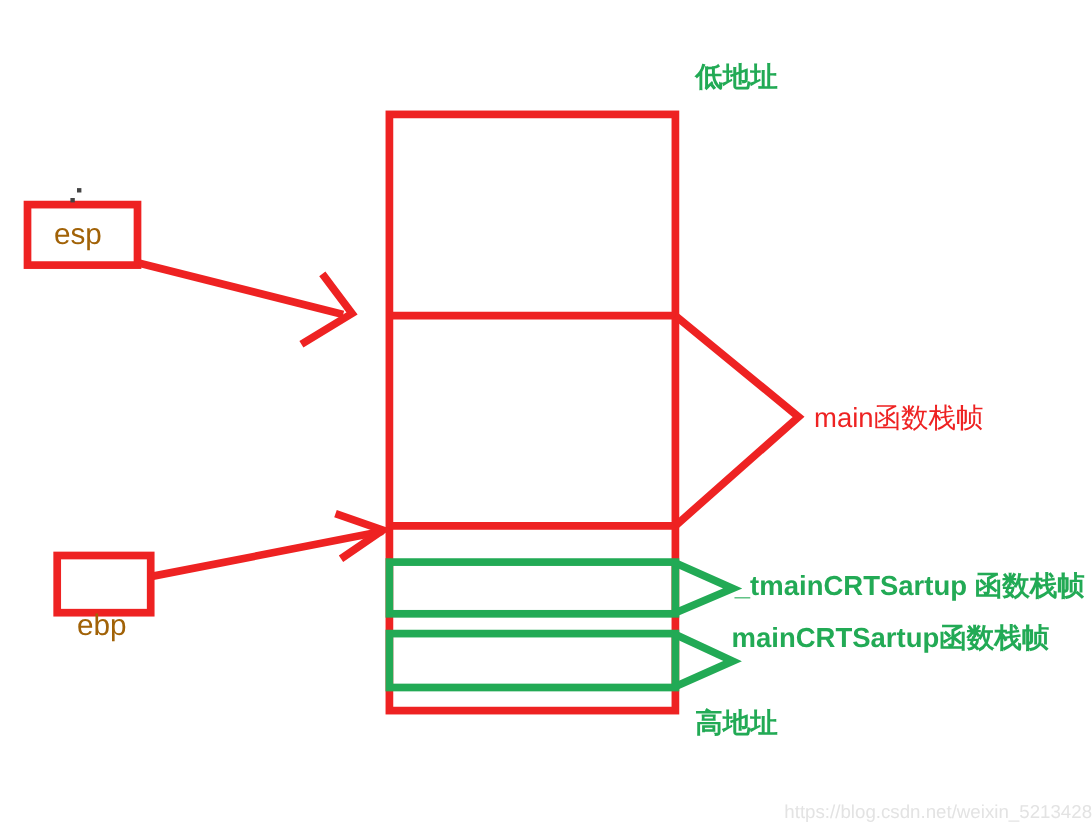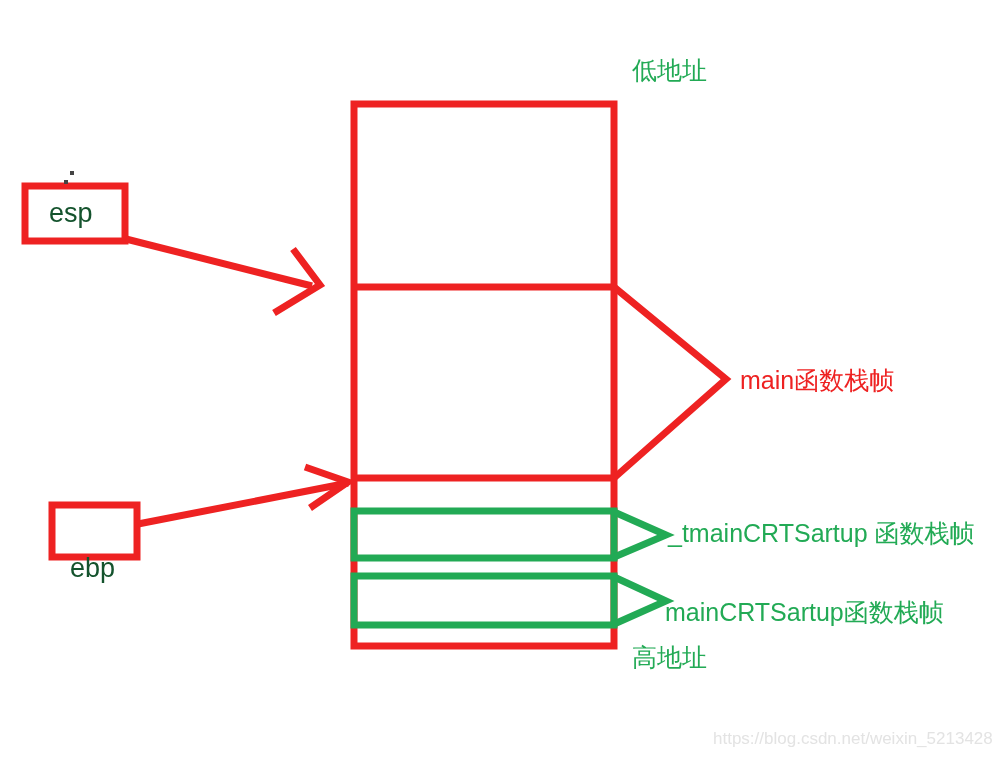--- a/index.html
+++ b/index.html
@@ -25,37 +25,38 @@
     height: 758px;
   }
   .lbl {
     position: absolute;
     white-space: nowrap;
     line-height: 1;
   }
   .lbl-green {
     color: #22aa55;
     font-size: 25px;
+    font-weight: bold;
   }
   .lbl-red {
     color: #ee2222;
     font-size: 25px;
   }
   .reg-label {
     position: absolute;
-    color: #14532d;
+    color: #a16207;
     font-size: 27px;
     white-space: nowrap;
     line-height: 1;
   }
   #low-address-label  { left: 632px; top: 58px; }
   #high-address-label { left: 632px; top: 645px; text-align: right; }
   #main-frame-label   { left: 740px; top: 368px; }
   #tmain-frame-label  { left: 668px; top: 521px; }
-  #maincrt-frame-label{ left: 665px; top: 600px; }
+  #maincrt-frame-label{ left: 665px; top: 568px; }
   #esp-label { left: 49px; top: 200px; }
   #ebp-label { left: 70px; top: 516px; margin-top: 39px; }
   #watermark {
     position: absolute;
     left: 713px;
     top: 730px;
     color: #e3e3e3;
     font-size: 17px;
     white-space: nowrap;
     line-height: 1;

